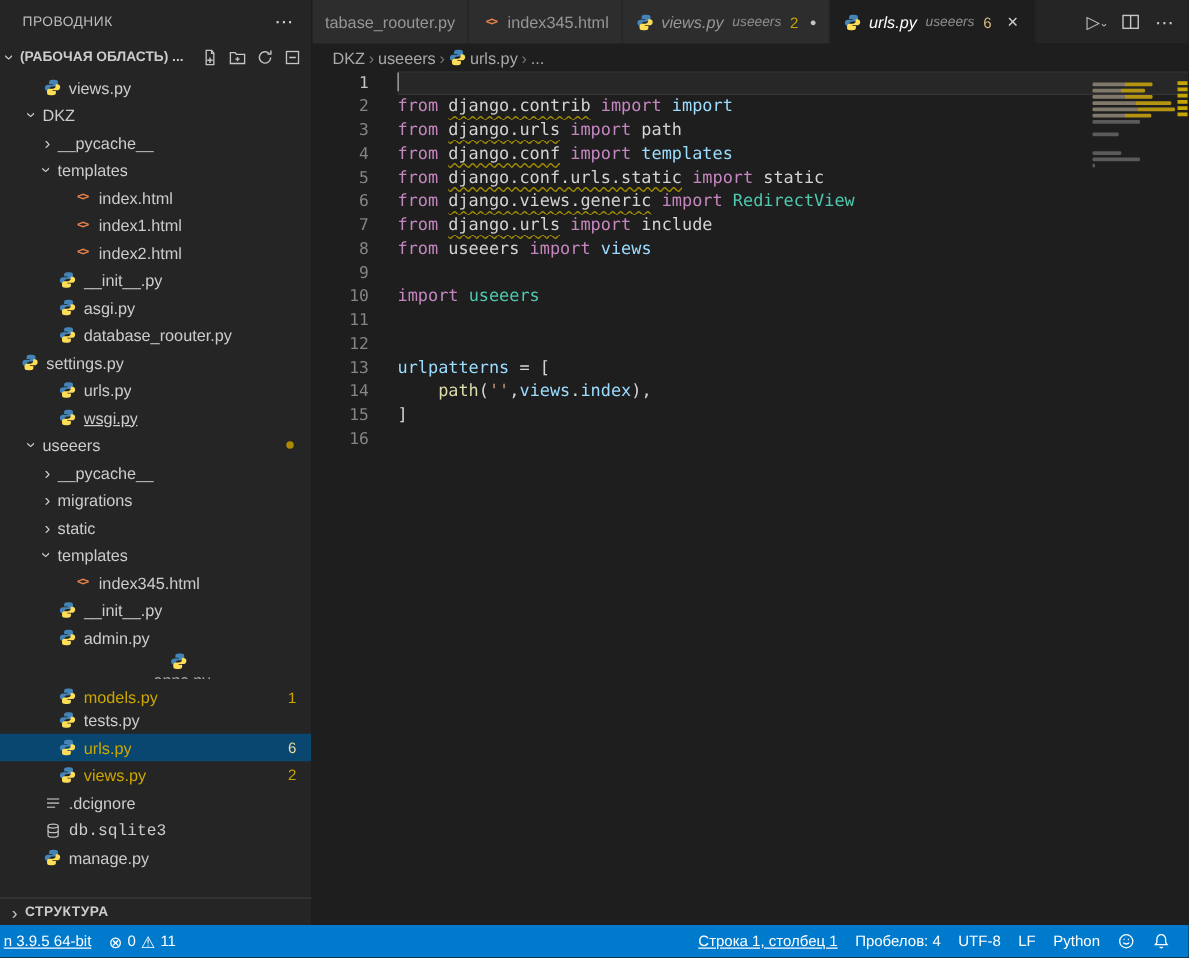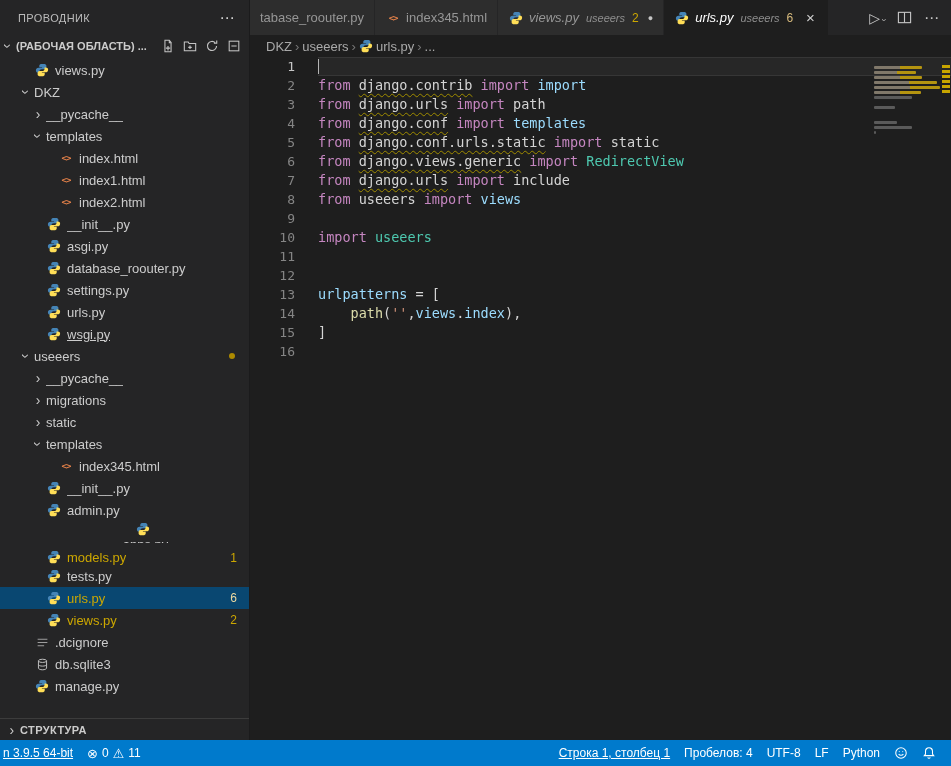--- a/index.html
+++ b/index.html
@@ -186,21 +186,21 @@
           <div class="trow" style="padding-left: 30px;">
             <span class="twistie"></span>
             <span class="fi">
               <svg width="14" height="14" viewBox="0 0 16 16">
                 <path fill="#4584b6" d="M7.9 1c-1.8 0-3 .7-3 2v1.8h3.2v.6H3.9C2.3 5.4 1 6.4 1 8.3s1.1 2.9 2.7 2.9h1.4V9.4c0-1.5 1.2-2.3 2.7-2.3h3c1.3 0 2.2-.9 2.2-2.2V3c0-1.3-1.2-2-3.1-2z"></path>
                 <path fill="#ffde57" d="M8.1 15c1.8 0 3-.7 3-2v-1.8H7.9v-.6h4.2c1.6 0 2.9-1 2.9-2.9S13.9 5 12.3 5h-1.4v1.8c0 1.5-1.2 2.3-2.7 2.3h-3C3.9 9.1 3 10 3 11.3V13c0 1.3 1.2 2 3.1 2z"></path>
               </svg>
             </span>
             <span class="tlabel">database_roouter.py</span>
           </div>
-          <div class="trow" style="padding-left: 30px;">
+          <div class="trow" style="">
             <span class="twistie"></span>
             <span class="fi">
               <svg width="14" height="14" viewBox="0 0 16 16">
                 <path fill="#4584b6" d="M7.9 1c-1.8 0-3 .7-3 2v1.8h3.2v.6H3.9C2.3 5.4 1 6.4 1 8.3s1.1 2.9 2.7 2.9h1.4V9.4c0-1.5 1.2-2.3 2.7-2.3h3c1.3 0 2.2-.9 2.2-2.2V3c0-1.3-1.2-2-3.1-2z"></path>
                 <path fill="#ffde57" d="M8.1 15c1.8 0 3-.7 3-2v-1.8H7.9v-.6h4.2c1.6 0 2.9-1 2.9-2.9S13.9 5 12.3 5h-1.4v1.8c0 1.5-1.2 2.3-2.7 2.3h-3C3.9 9.1 3 10 3 11.3V13c0 1.3 1.2 2 3.1 2z"></path>
               </svg>
             </span>
             <span class="tlabel">settings.py</span>
           </div>
           <div class="trow" style="padding-left: 30px;">
@@ -324,21 +324,21 @@
           </div>
           <div class="trow" style="padding-left: 18px;">
             <span class="twistie"></span>
             <span class="fi">
               <svg width="13" height="13" viewBox="0 0 16 16" fill="none" stroke="#9d9d9d" stroke-width="1.5">
                 <path d="M2 4h12M2 8h12M2 12h8"></path>
               </svg>
             </span>
             <span class="tlabel">.dcignore</span>
           </div>
-          <div class="trow" style="padding-left: 18px;">
+          <div class="trow" style="padding-left: 18px; font-family: Liberation Mono, monospace;">
             <span class="twistie"></span>
             <span class="fi">
               <svg width="13" height="13" viewBox="0 0 16 16" fill="none" stroke="#bfbfbf" stroke-width="1.2">
                 <ellipse cx="8" cy="3.5" rx="5" ry="2"></ellipse>
                 <path d="M3 3.5v9c0 1.1 2.2 2 5 2s5-.9 5-2v-9"></path>
                 <path d="M3 8c0 1.1 2.2 2 5 2s5-.9 5-2"></path>
               </svg>
             </span>
             <span class="tlabel">db.sqlite3</span>
           </div>

